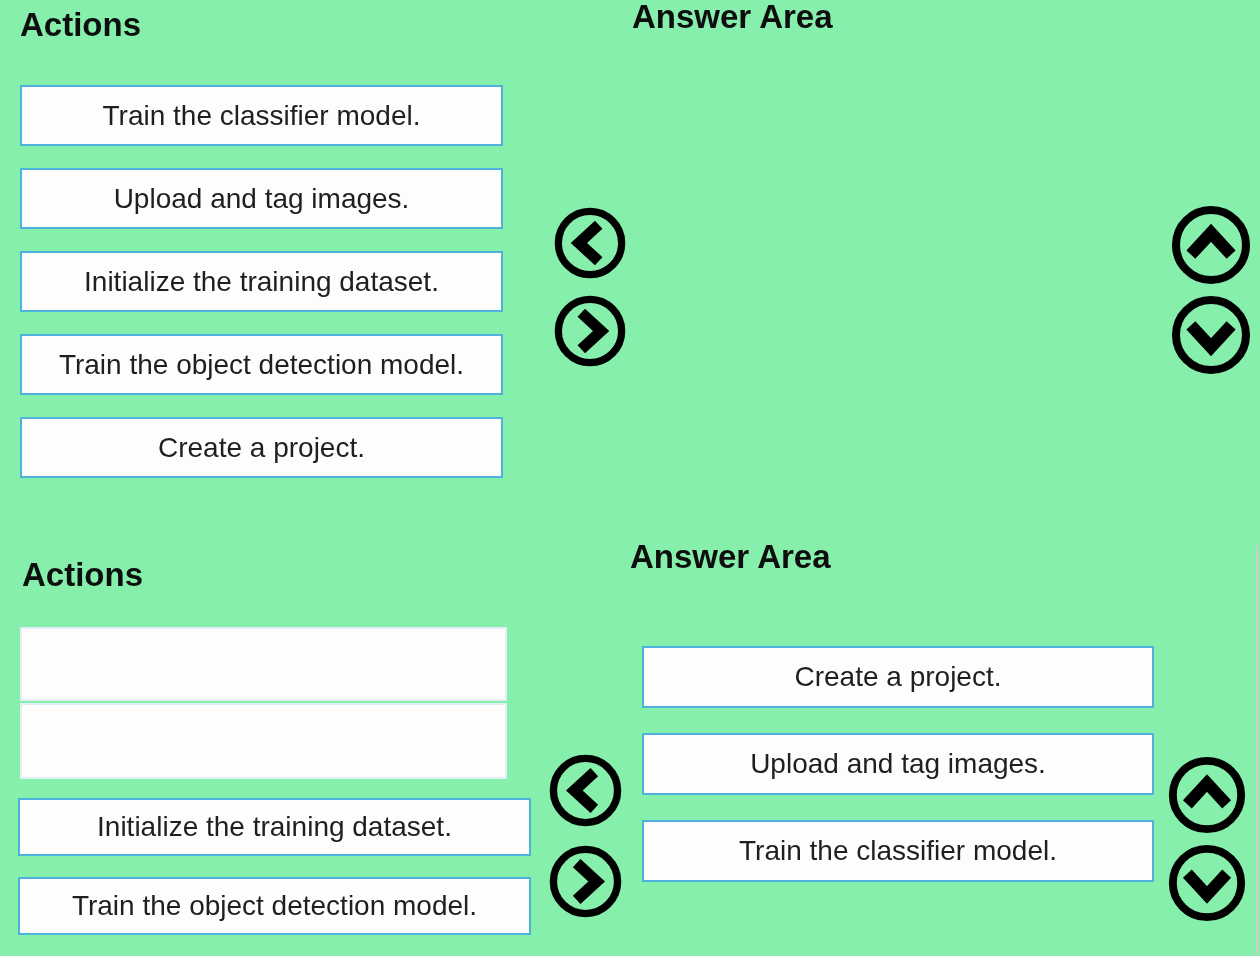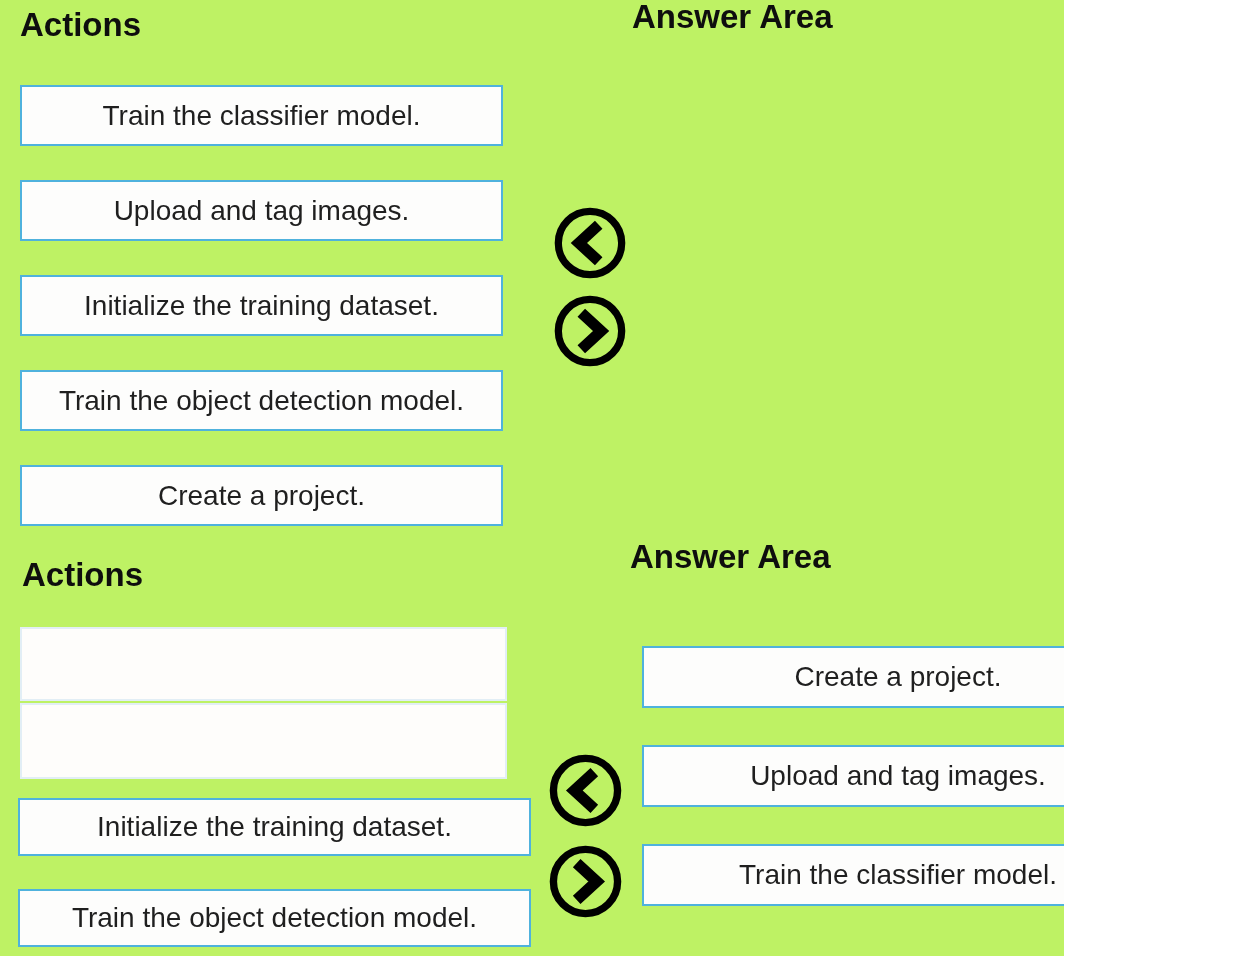--- a/index.html
+++ b/index.html
@@ -1,31 +1,31 @@
 <!DOCTYPE html>
 <html style="--accent: #4fb2dd;"><head>
 <meta charset="utf-8">
 <style>
   html, body { margin: 0; padding: 0; background: #ffffff; }
   .stage {
     position: relative;
-    width: 1064px;
+    width: 1260px;
     height: 956px;
-    background: #bef264;
+    background: #86efac;
     font-family: "Liberation Sans", sans-serif;
     overflow: hidden;
   }
   .heading {
     position: absolute;
     font-weight: bold;
     font-size: 33px;
     color: #0e0e0e;
     white-space: nowrap;
   }
-  .list { position: absolute; display: flex; flex-direction: column; gap: 12px; }
+  .list { position: absolute; display: flex; flex-direction: column; }
   .box {
     box-sizing: border-box;
     border: 2px solid var(--accent, #4fb2dd);
     background: #fdfdfc;
     display: flex;
     align-items: center;
     justify-content: center;
     font-size: 28px;
     color: #1f1f1f;
     text-align: center;

